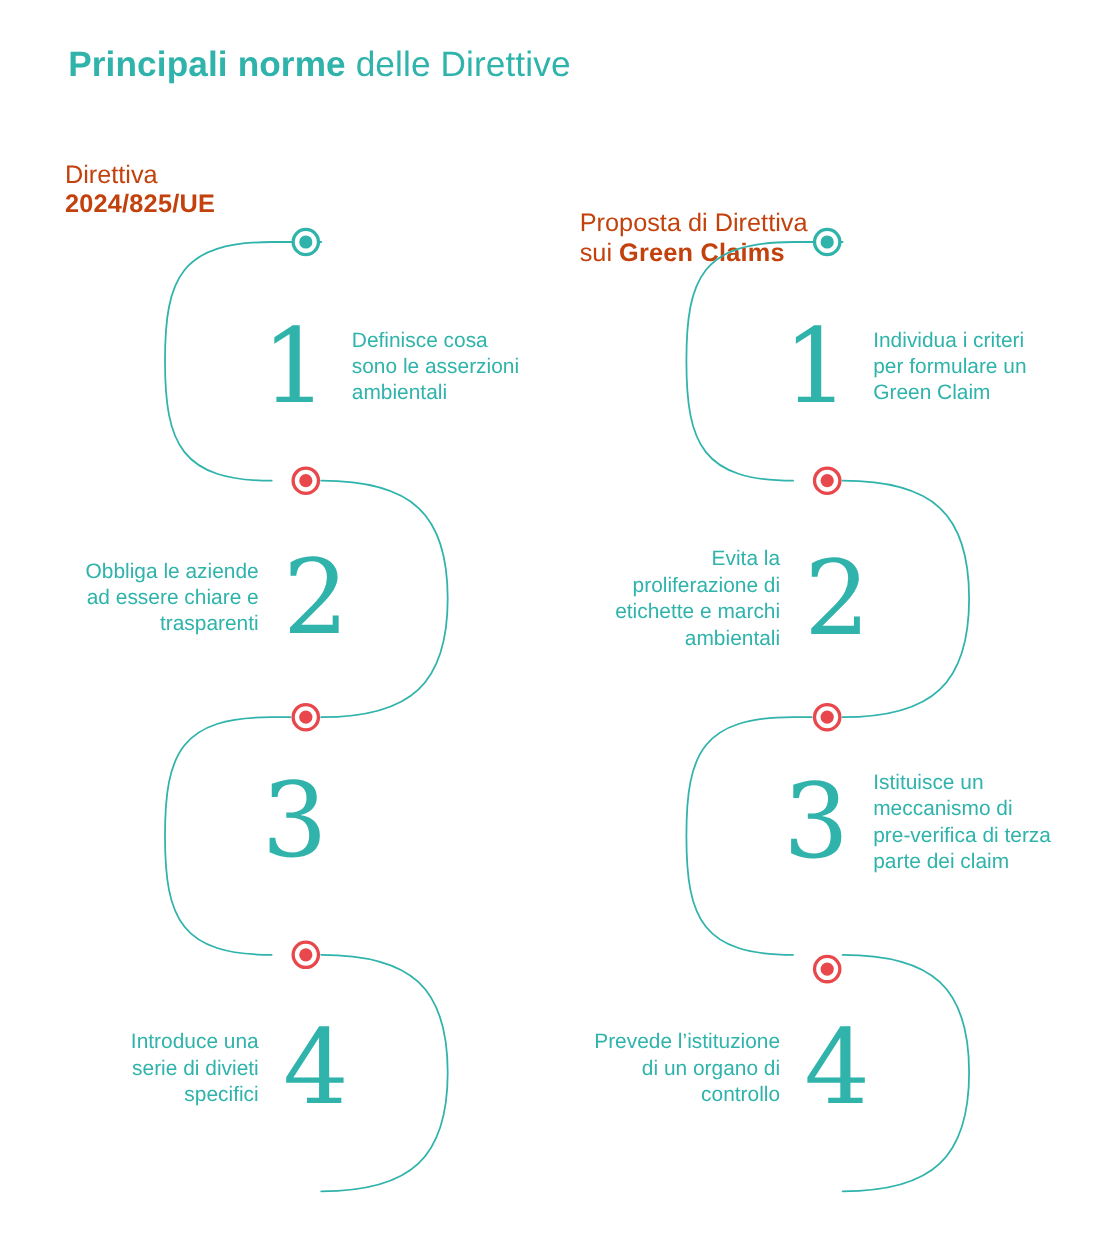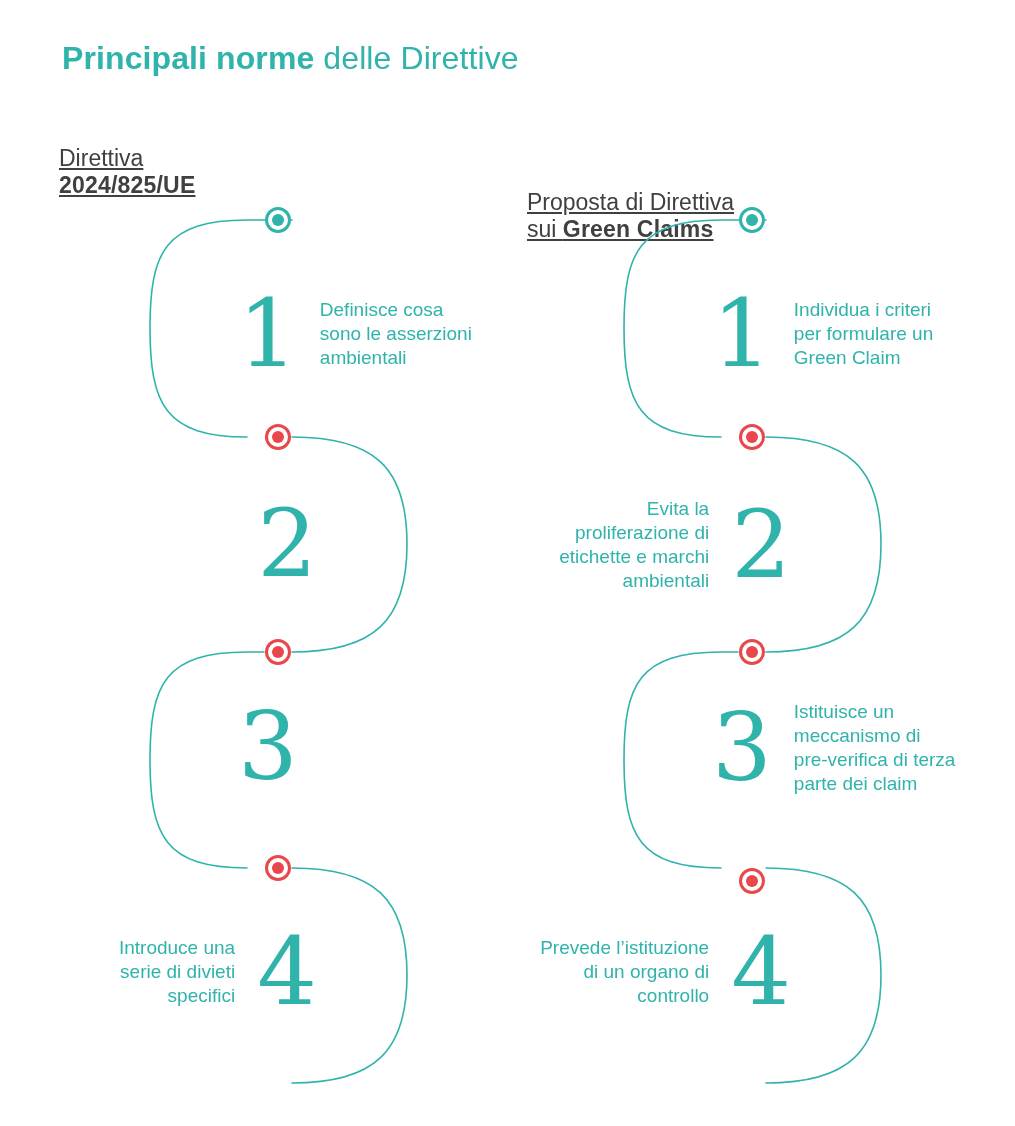--- a/index.html
+++ b/index.html
@@ -33,25 +33,24 @@
     color: #2FB3AB;
     letter-spacing: 0.1px;
     white-space: nowrap;
   }
   .page-title .t-bold { font-weight: 700; }
   .page-title .t-light { font-weight: 400; }
 
   
   .col-header {
     position: absolute;
-    color: #404040;
+    color: #c2410c;
     font-size: 23px;
     line-height: 27px;
     white-space: nowrap;
-    text-decoration: underline;
   }
   .col-header .ch-light { font-weight: 400; }
   .col-header .ch-bold  { font-weight: 700; letter-spacing: 0.2px; }
   #header-left  { left: 59px;  top: 145px; }
   #header-right { left: 527px; top: 145px; margin-top: 44px; }
 
   
   .curve-layer {
     position: absolute;
     left: 0; top: 0;
@@ -183,20 +182,21 @@
   <div class="node" style="left:739px; top:639px;"></div>
   <div class="node" style="left:739px; top:868px;"></div>
 
   <div class="step num-left" style="left:238px; top:287px;">
     <div class="step-num">1</div>
     <div class="step-text"><div><b>Definisce</b><span class="reg"> cosa</span></div><div><span class="reg">sono </span><b>le asserzioni</b></div><div><b>ambientali</b></div></div>
   </div>
 
   <div class="step num-right" style="right:698px; top:497px;">
     <div class="step-num">2</div>
+    <div class="step-text"><div><b>Obbliga</b><span class="reg"> le </span><b>aziende</b></div><div><span class="reg">ad essere </span><b>chiare e</b></div><div><b>trasparenti</b></div></div>
   </div>
 
   <div class="step num-left" style="left:238px; top:700px;">
     <div class="step-num">3</div>
   </div>
 
   <div class="step num-right" style="right:698px; top:925px;">
     <div class="step-num">4</div>
     <div class="step-text"><div><b>Introduce</b><span class="reg"> una</span></div><div><span class="reg">serie di </span><b>divieti</b></div><div><b>specifici</b></div></div>
   </div>

